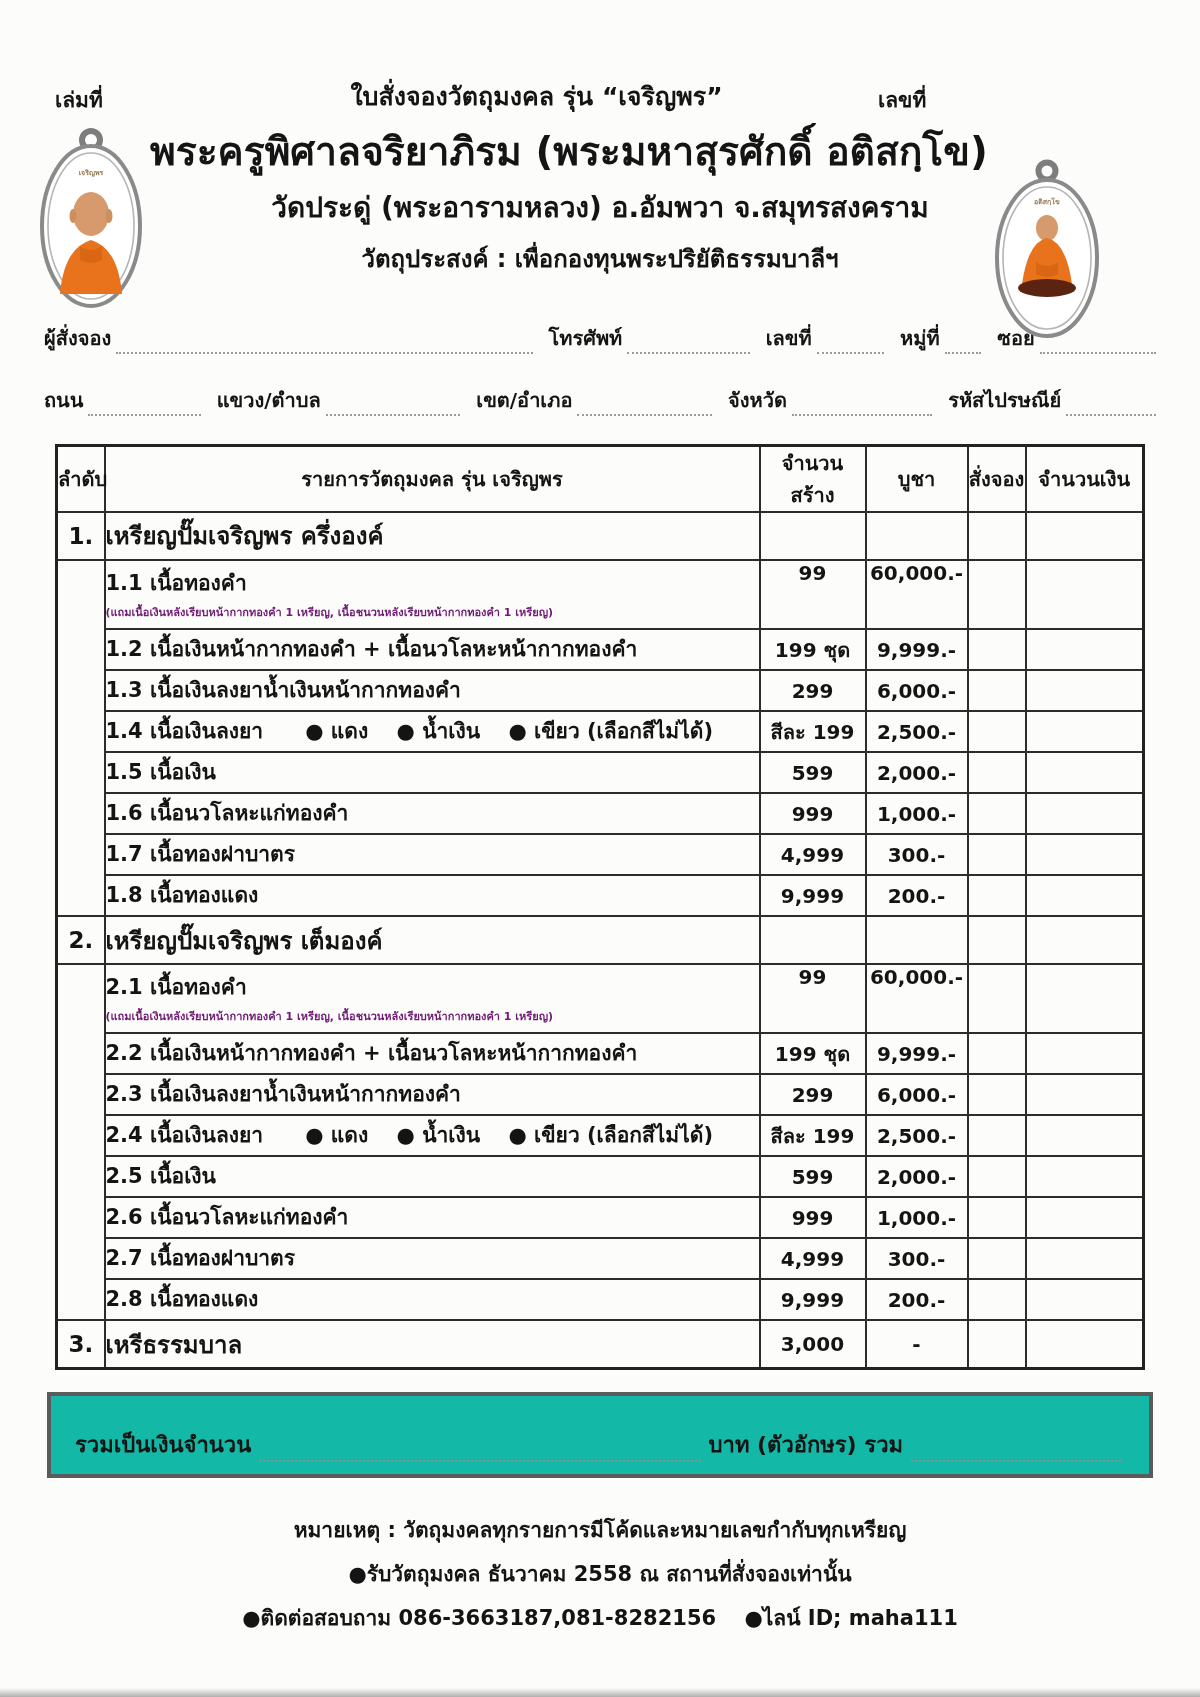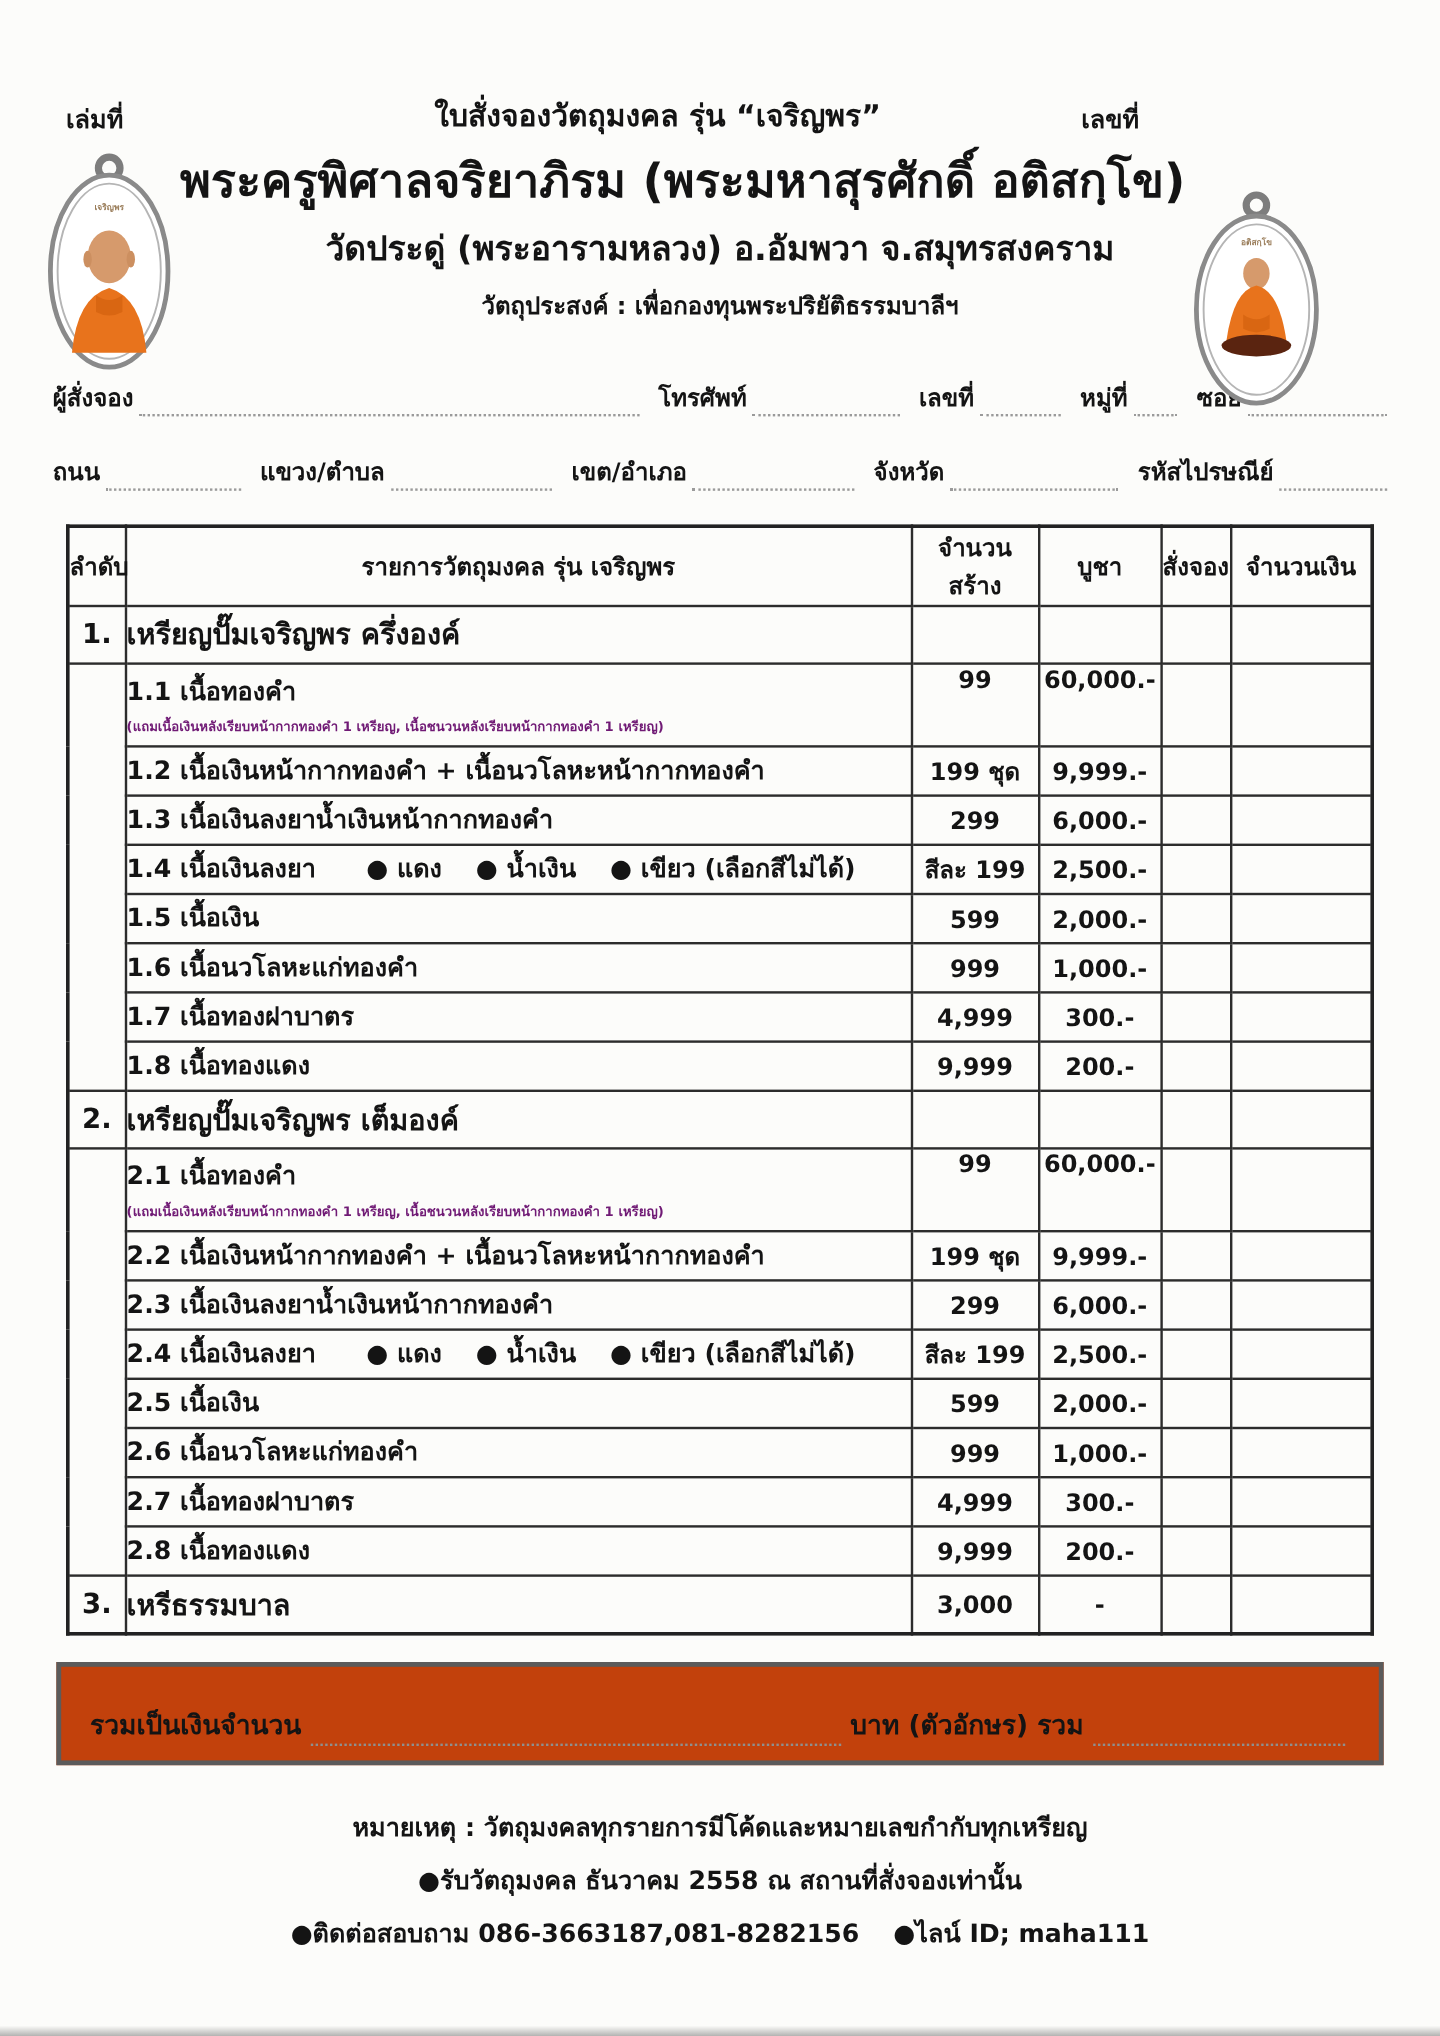--- a/index.html
+++ b/index.html
@@ -14,28 +14,28 @@
     overflow:hidden;
   }
   .page::after{
     content:"";position:absolute;left:0;right:0;bottom:0;height:9px;
     background:linear-gradient(to bottom,rgba(0,0,0,0),rgba(0,0,0,.30));
     pointer-events:none;
   }
   
   .topline{
     display:grid;grid-template-columns:200px 1fr 330px;
-    padding:76px 29px 0 55px;align-items:end;
+    padding:76px 52px 0 55px;align-items:end;
     font-size:21px;
   }
   .topline .center{text-align:center;font-size:25px;}
   .topline .right{text-align:left;padding-left:60px;}
   h1.title{margin:14px 150px 0;text-align:left;font-size:39px;line-height:1.15;font-weight:700;}
   h2.subtitle{margin:10px 150px 0;text-align:center;font-size:28px;font-weight:700;}
-  h3.purpose{margin:10px 150px 0;text-align:center;font-size:20px;font-weight:700;}
+  h3.purpose{margin:10px 150px 0;text-align:center;font-size:24px;font-weight:700;}
   
   .amulet{position:absolute;}
   .amulet.left{left:38px;top:126px;width:106px;height:184px;}
   .amulet.right{right:98px;top:158px;width:110px;height:182px;}
   
   .fieldrow{display:flex;align-items:flex-end;margin:0 44px;font-size:20px;}
   .fieldrow.first{margin-top:44px;}
   .fieldrow.second{margin-top:30px;}
   .flabel{white-space:nowrap;margin-right:5px;}
   .fline{border-bottom:2px dotted #9a9a9a;height:22px;flex-grow:1;margin-right:16px;min-width:34px;}
@@ -55,21 +55,21 @@
   .item-note{font-size:11px;color:#701a75;padding:6px 0 7px;white-space:pre-wrap;}
   .sec-row{height:48px;}
   .sec-row .c-item{font-size:24px;}
   .item-row{height:41px;}
   .c-qty,.c-price,.c-order,.c-amount{text-align:center;font-size:20px;}
   td.vtop{vertical-align:top;padding-top:9px;}
   td.c-item.has-note{vertical-align:top;padding-top:9px;}
   
   .total-box{
     margin:22px 47px 0;height:66px;
-    border:4px solid #5b5b5b;background:#c2410c;
+    border:4px solid #5b5b5b;background:#14b8a6;
     display:flex;align-items:flex-end;
     padding:0 20px 12px 24px;font-size:22px;
   }
   .total-box .tline{border-bottom:2px dotted #8f8f8f;height:24px;margin:0 8px;}
   .total-box .tline.grow{flex-grow:1;}
   .total-box .tline.end{width:210px;}
   
   .notes{margin-top:30px;text-align:center;font-size:21px;line-height:2.1;}
 </style>
 </head>

